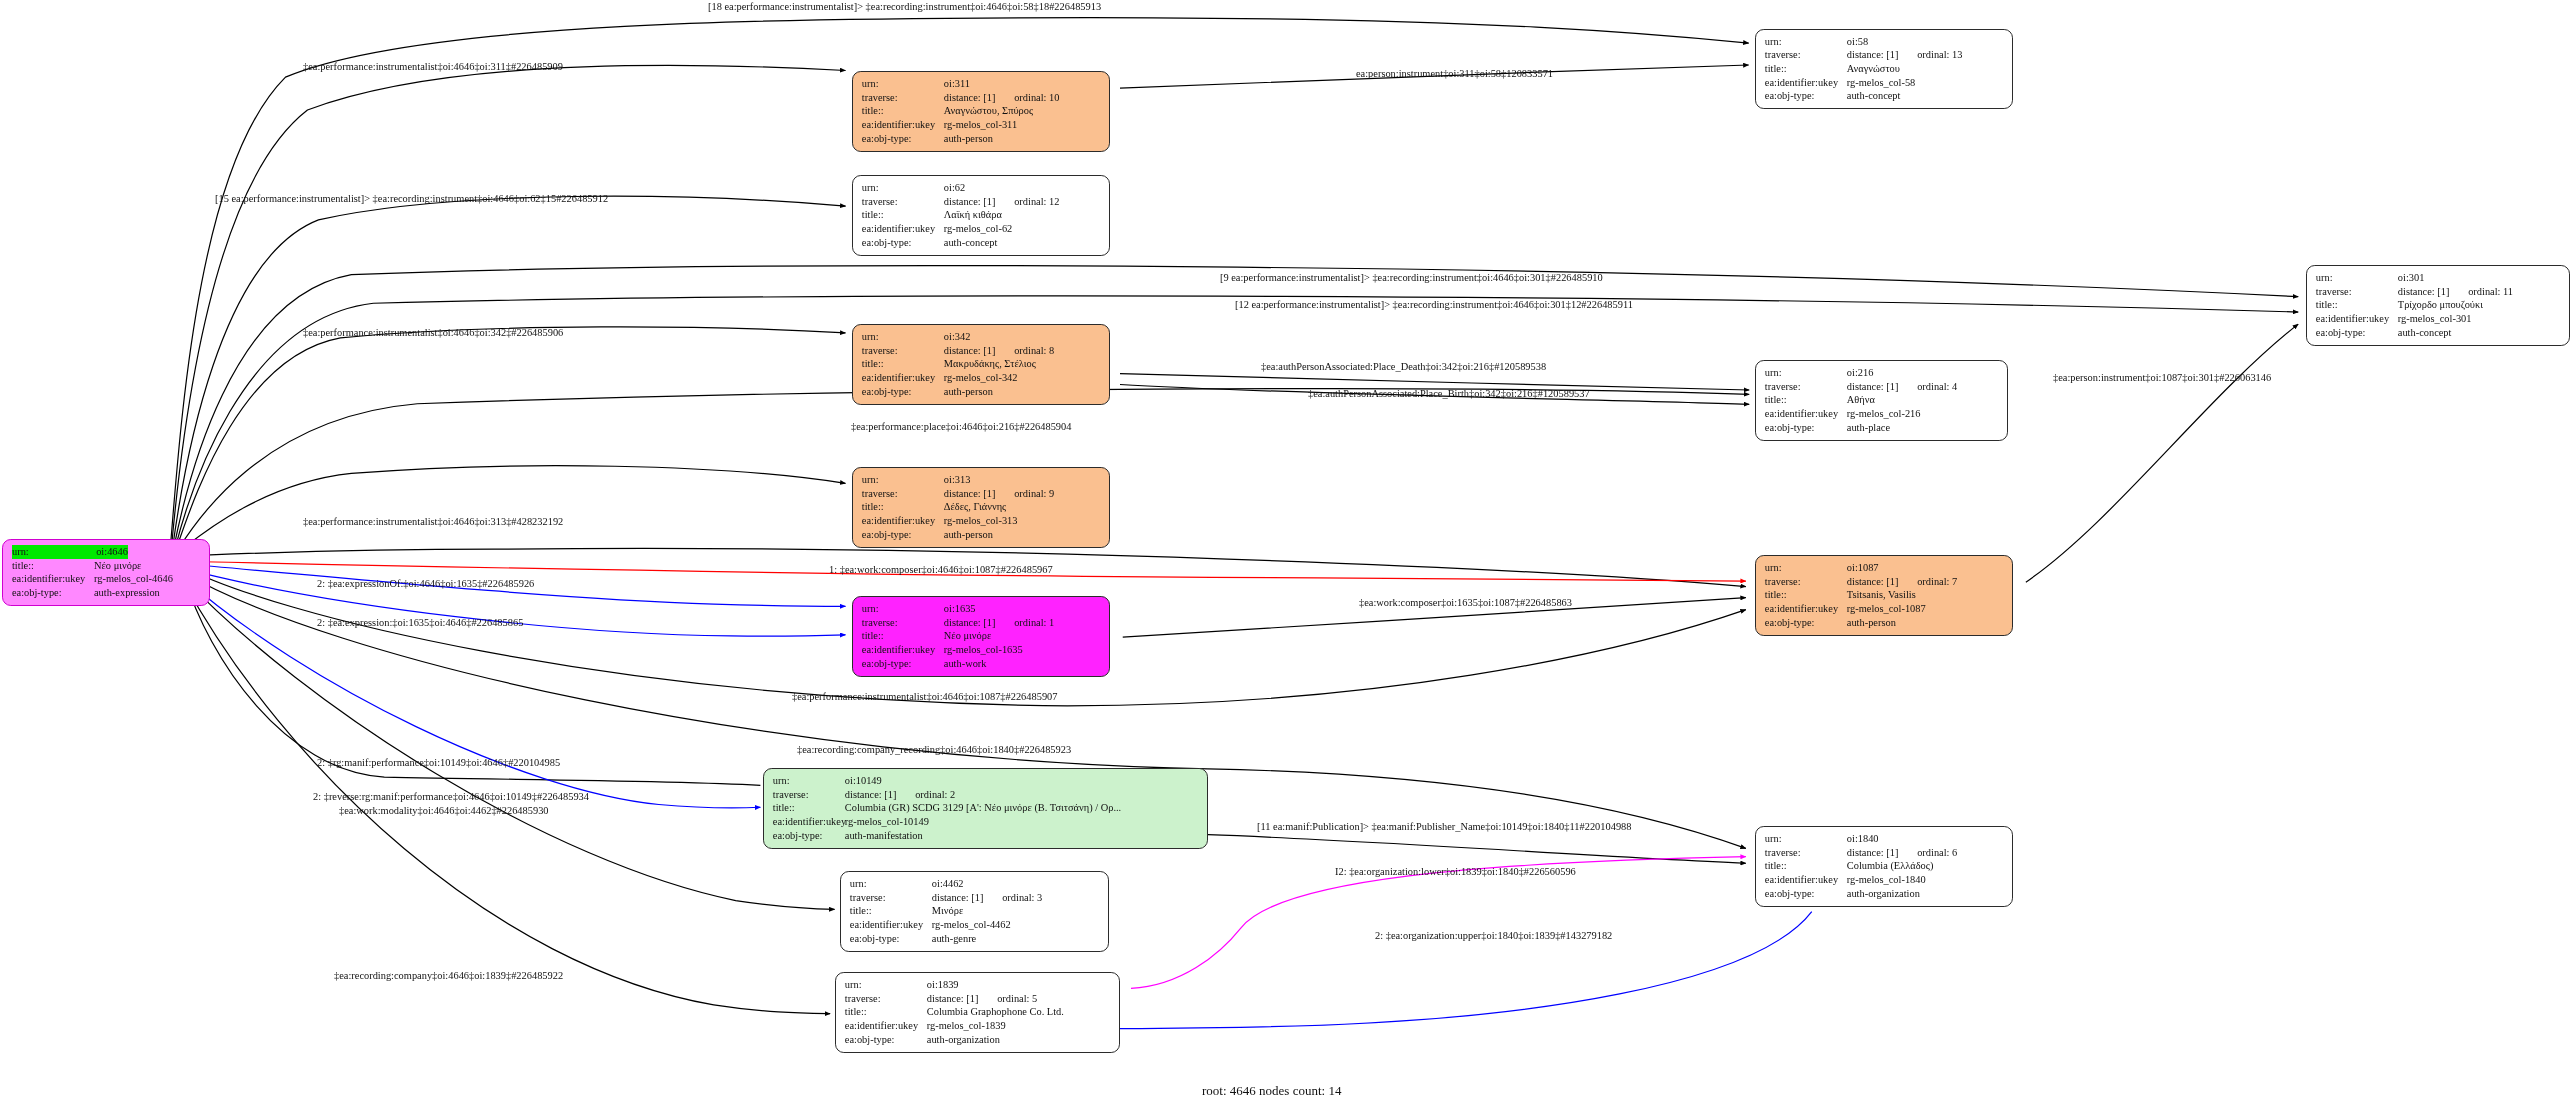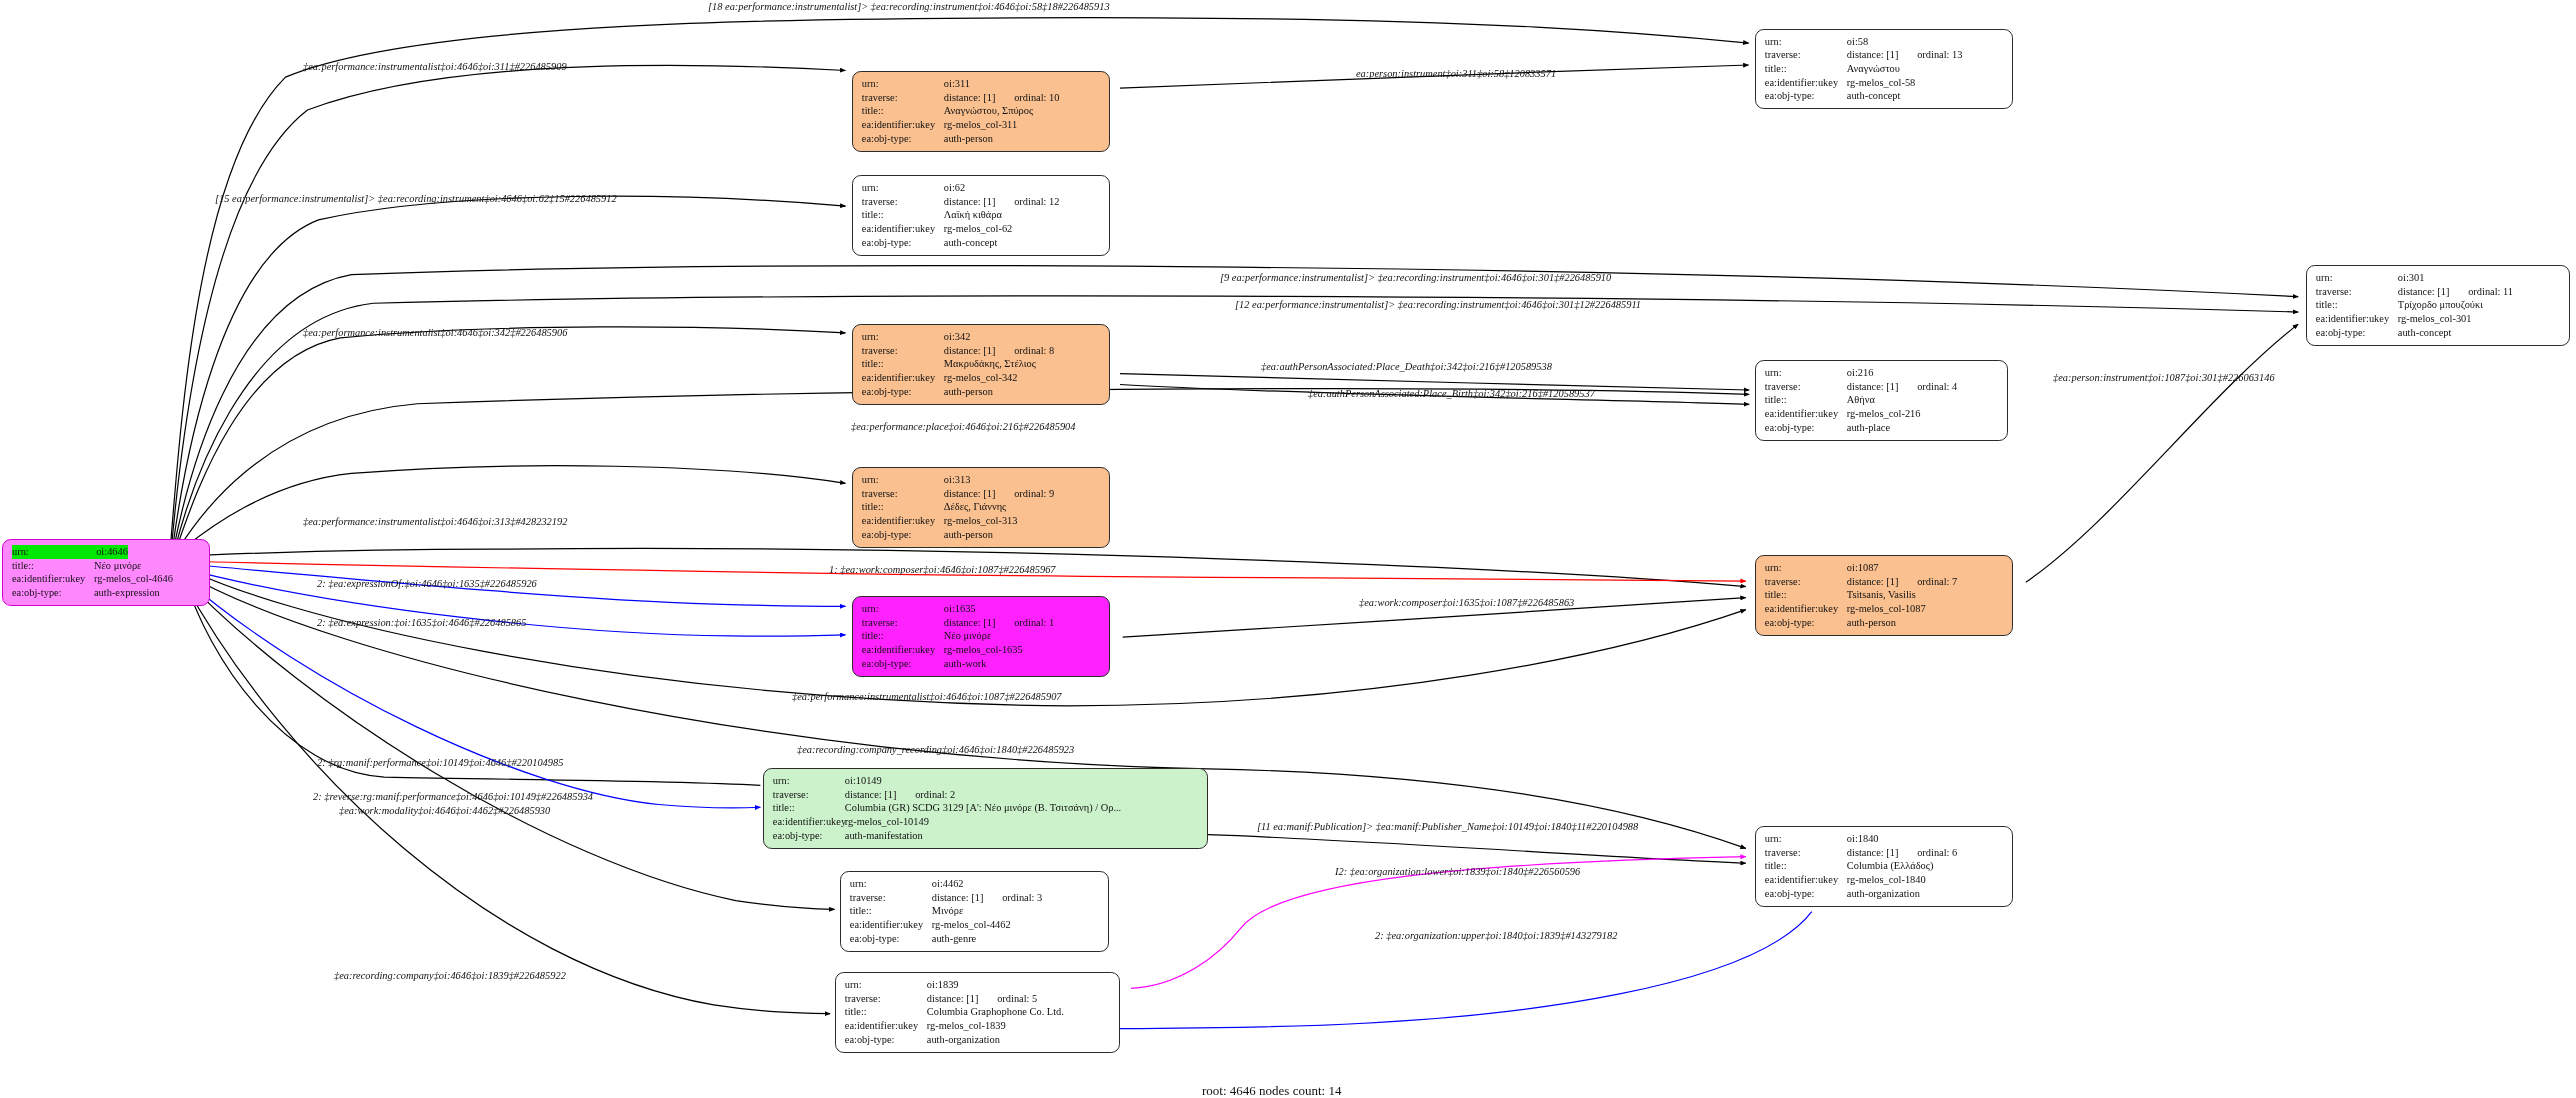--- a/index.html
+++ b/index.html
@@ -23,21 +23,21 @@
   .node.root .row{font-size:10.4px;}
   
   .node.root .row.hl .k,.node.root .row.hl .v{background:#00e800;}
   .node.root .row.hl .k{padding-right:2.2px;}
 
   
   .node.manif .k{width:72px;flex:0 0 72px;}
 
   
   .elabel{position:absolute;white-space:nowrap;font-size:10.4px;color:#111;
-          font-family:"Liberation Serif", serif;font-style:italic;}
+          font-family:"Liberation Serif", serif;}
   .footer{position:absolute;font-size:13px;color:#111;white-space:nowrap;}
 </style>
 </head>
 <body>
 
 <div id="stage">
 
   <svg id="edges" viewBox="0 0 4692 2001" xmlns="http://www.w3.org/2000/svg">
     <defs>
       <marker id="ah-k" markerWidth="11" markerHeight="9" refX="10" refY="4.5" orient="auto" markerUnits="userSpaceOnUse">

